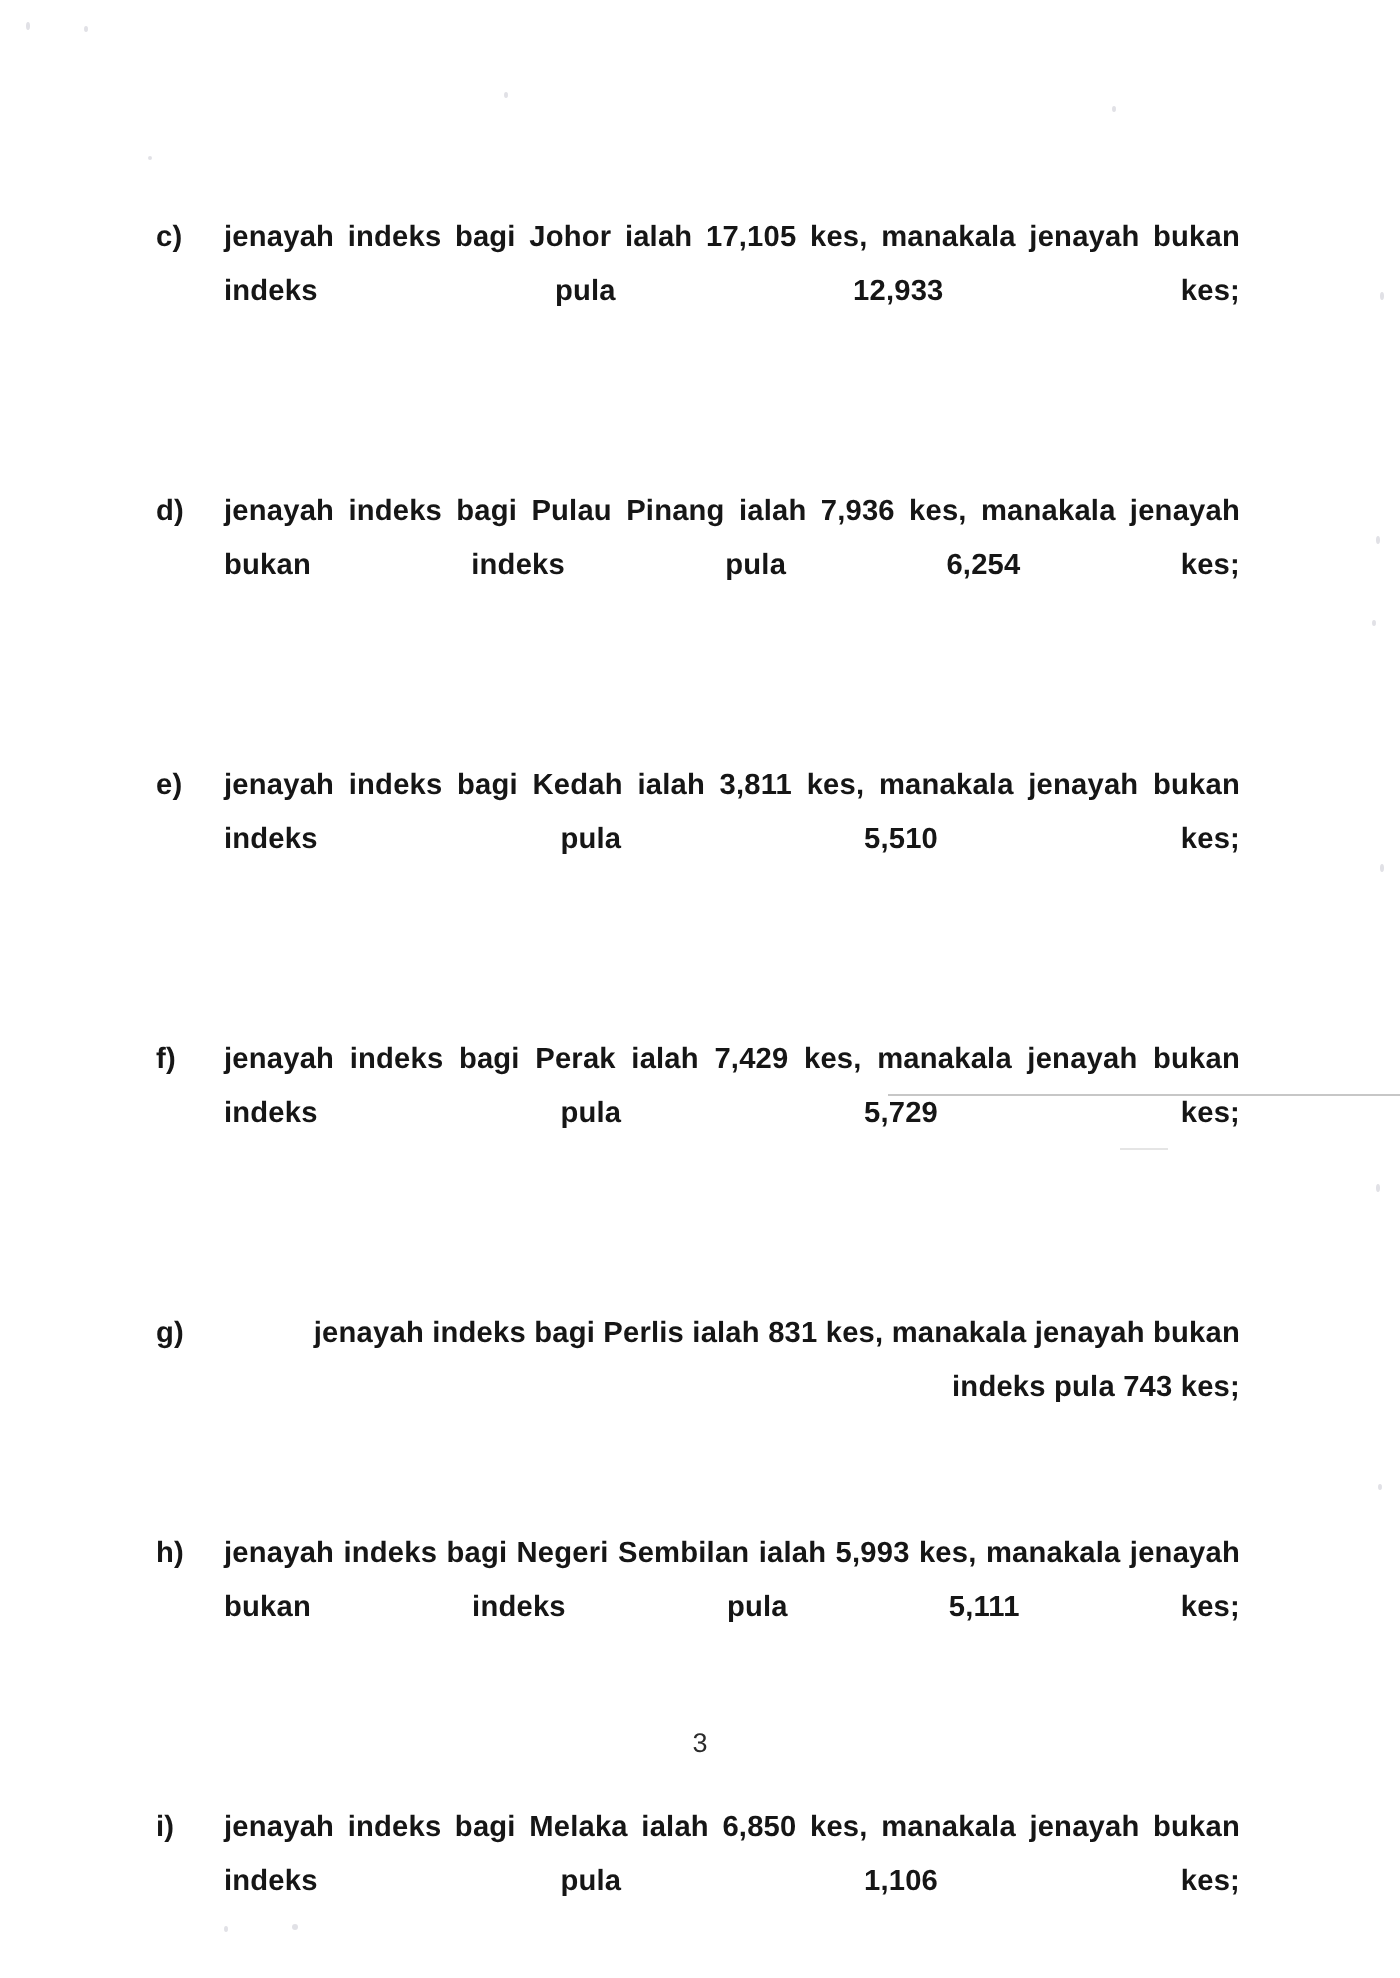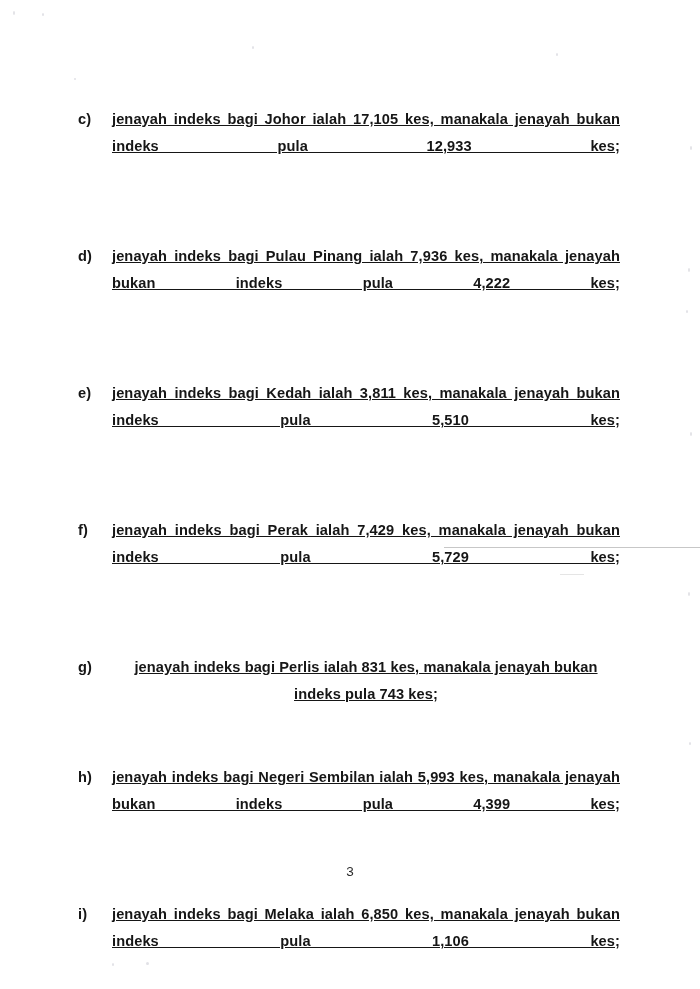--- a/index.html
+++ b/index.html
@@ -56,31 +56,30 @@
   .item .marker {
     position: absolute;
     left: 0;
     top: 0;
     width: 28px;
     font-weight: bold;
     text-align: left;
   }
   .item .text {
     display: block;
-    text-decoration: underline;
   }
   
   .item .text::after {
     content: "";
     display: inline-block;
     width: 100%;
     height: 0;
   }
   
-  .item.natural .text { text-align: center; }
+  .item.natural .text { text-align: right; }
   .item.natural .text::after { display: none; }
 
   .page-number {
     position: absolute;
     left: 0;
     right: 0;
     top: 864px;
     text-align: center;
     font-size: 13.5px;
     font-weight: normal;
@@ -110,41 +109,41 @@
 
   <div class="doc-body">
 
     <div class="item">
       <span class="marker">c)</span>
       <span class="text">jenayah indeks bagi Johor ialah 17,105 kes, manakala jenayah bukan indeks pula 12,933 kes;</span>
     </div>
 
     <div class="item">
       <span class="marker">d)</span>
-      <span class="text">jenayah indeks bagi Pulau Pinang ialah 7,936 kes, manakala jenayah bukan indeks pula 4,222 kes;</span>
+      <span class="text">jenayah indeks bagi Pulau Pinang ialah 7,936 kes, manakala jenayah bukan indeks pula 6,254 kes;</span>
     </div>
 
     <div class="item">
       <span class="marker">e)</span>
       <span class="text">jenayah indeks bagi Kedah ialah 3,811 kes, manakala jenayah bukan indeks pula 5,510 kes;</span>
     </div>
 
     <div class="item">
       <span class="marker">f)</span>
       <span class="text">jenayah indeks bagi Perak ialah 7,429 kes, manakala jenayah bukan indeks pula 5,729 kes;</span>
     </div>
 
     <div class="item natural">
       <span class="marker">g)</span>
       <span class="text">jenayah indeks bagi Perlis ialah 831 kes, manakala jenayah bukan indeks pula 743 kes;</span>
     </div>
 
     <div class="item">
       <span class="marker">h)</span>
-      <span class="text">jenayah indeks bagi Negeri Sembilan ialah 5,993 kes, manakala jenayah bukan indeks pula 4,399 kes;</span>
+      <span class="text">jenayah indeks bagi Negeri Sembilan ialah 5,993 kes, manakala jenayah bukan indeks pula 5,111 kes;</span>
     </div>
 
     <div class="item">
       <span class="marker">i)</span>
       <span class="text">jenayah indeks bagi Melaka ialah 6,850 kes, manakala jenayah bukan indeks pula 1,106 kes;</span>
     </div>
 
   </div>
 
   <div class="page-number">3</div>

